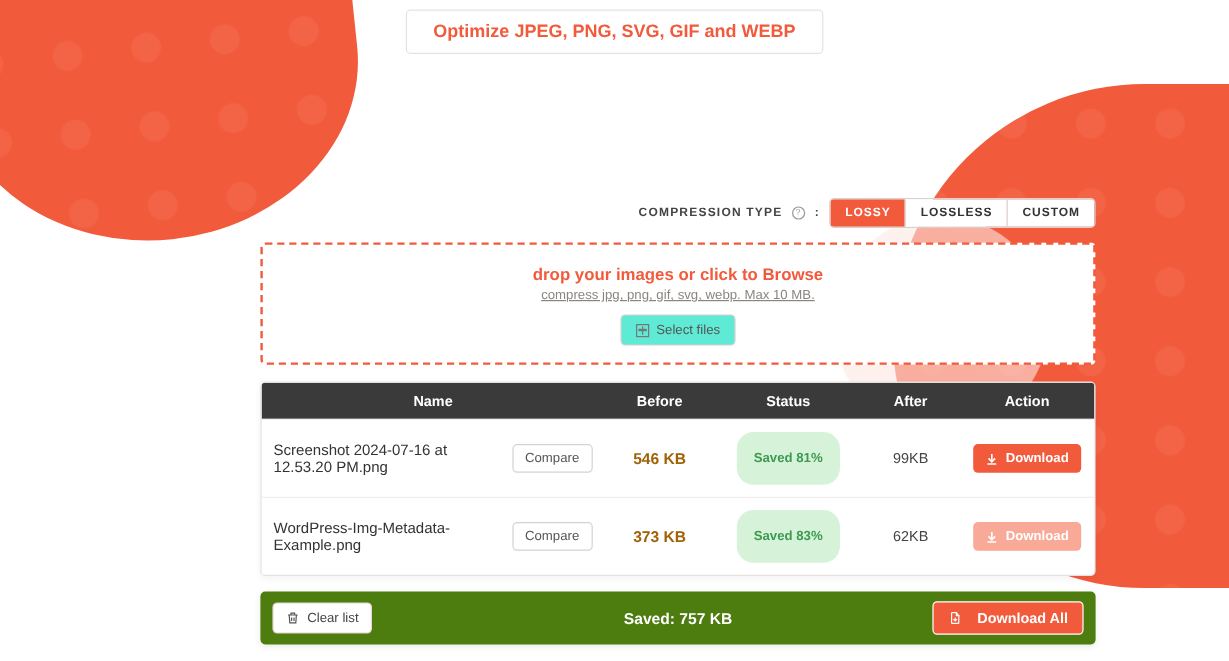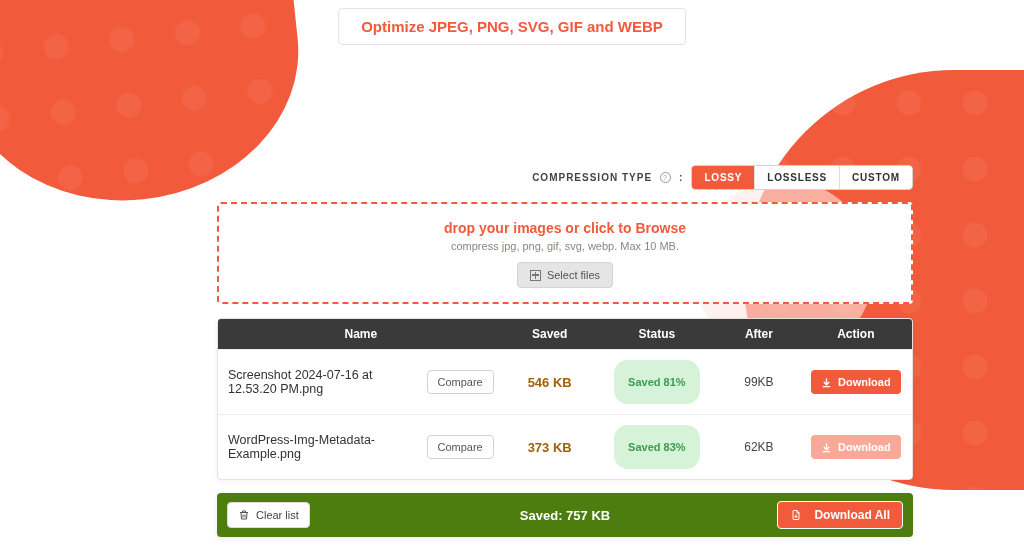--- a/index.html
+++ b/index.html
@@ -57,25 +57,25 @@
     background: #fff; color: #333; border: none; cursor: pointer; text-transform: uppercase;
   }
   .seg-btn + .seg-btn { border-left: 1px solid #e1dcd9; }
   .seg-btn.active { background: #f25a3c; color: #fff; }
   .dropzone {
     border: 2px dashed #f25a3c; border-radius: 4px; background: #fff;
     padding: 16px 10px 14px; text-align: center; margin-bottom: 14px;
     cursor: pointer;
   }
   .dropzone .headline { color: #f25a3c; font-size: 14px; font-weight: 600; }
-  .dropzone .sub { color: #8a8581; font-size: 11px; margin-top: 4px; }
+  .dropzone .sub { color: #8a8581; font-size: 11px; margin-top: 4px; text-decoration: underline; }
   .select-btn {
     display: inline-flex; align-items: center; gap: 6px;
     margin-top: 10px; padding: 6px 12px; font-size: 11px;
-    background: #e5e5e5; border: 1px solid #d6d2d0; border-radius: 4px; color: #555; cursor: pointer;
+    background: #5eead4; border: 1px solid #d6d2d0; border-radius: 4px; color: #555; cursor: pointer;
   }
   .icon-box {
     display: inline-block; width: 11px; height: 11px; border: 1.5px solid #777; position: relative;
   }
   .icon-box::before, .icon-box::after {
     content: ""; position: absolute; background: #777;
   }
   .icon-box::before { width: 1.5px; height: 7px; left: 3.7px; top: 1px; }
   .icon-box::after  { width: 7px; height: 1.5px; left: 1px; top: 3.7px; }
   .table-card {
@@ -164,21 +164,21 @@
     <div class="sub">compress jpg, png, gif, svg, webp. Max 10 MB.</div>
     <button class="select-btn">
       <span class="icon-box"></span>
       <span>Select files</span>
     </button>
   </div>
 
   <div class="table-card">
     <div class="thead">
       <div>Name</div>
-      <div>Saved</div>
+      <div>Before</div>
       <div>Status</div>
       <div>After</div>
       <div>Action</div>
     </div>
 
     <div class="trow">
       <div class="cell name-cell">
         <span class="name-txt">Screenshot 2024-07-16 at 12.53.20 PM.png</span>
         <button class="compare-btn">Compare</button>
       </div>

